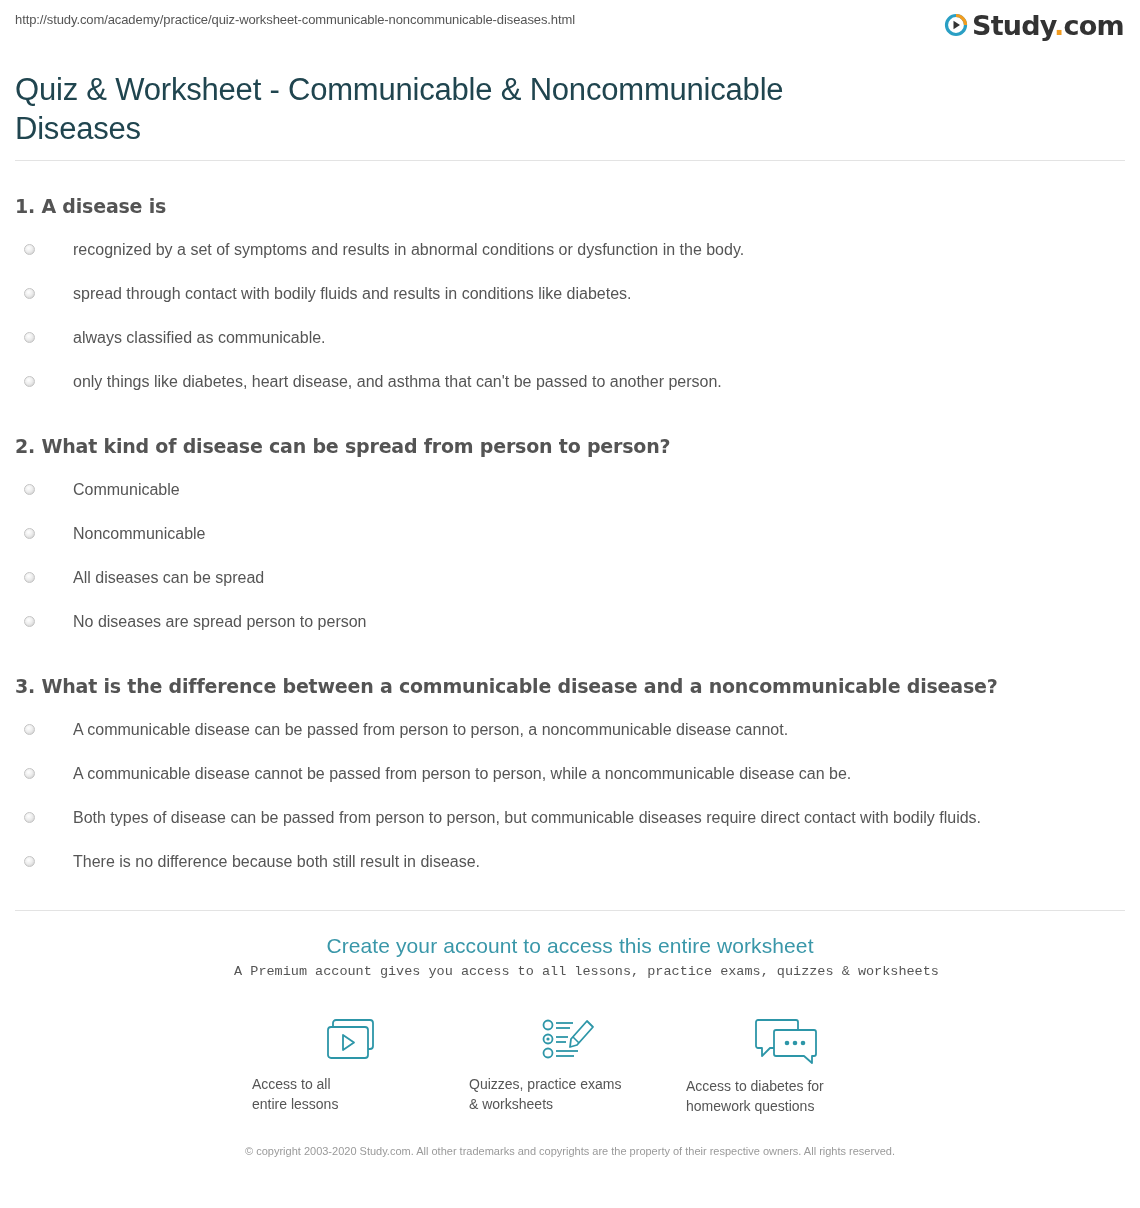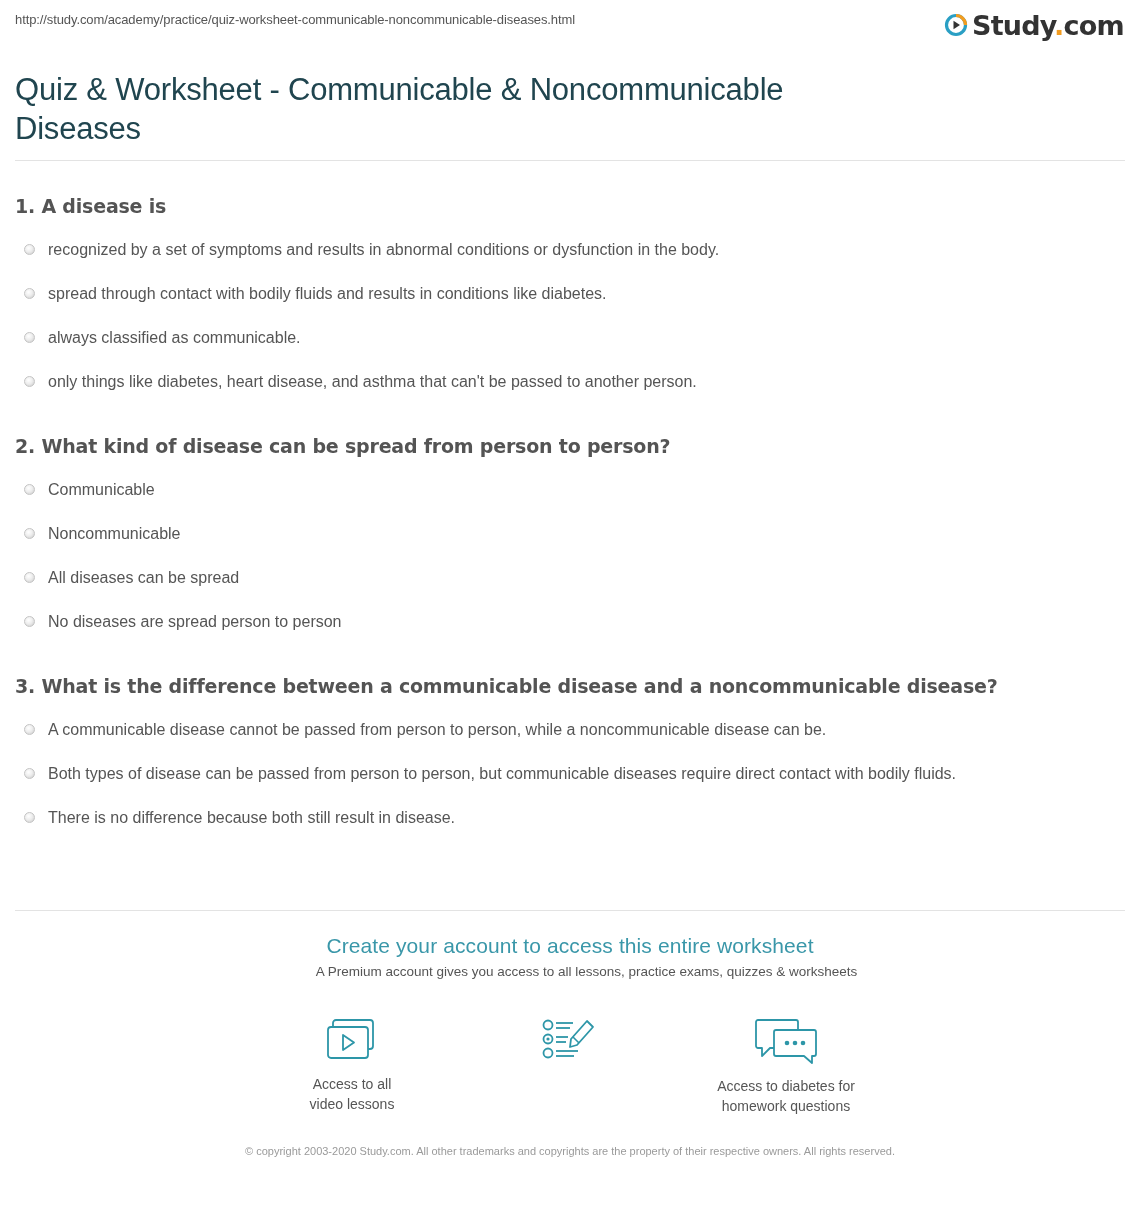--- a/index.html
+++ b/index.html
@@ -36,42 +36,43 @@
     .question { position: absolute; left: 15px; width: 1110px; }
     .q-title {
       font-family: "DejaVu Sans", sans-serif; font-size: 19px; font-weight: 600;
       color: #545454; letter-spacing: -0.2px; line-height: 24px;
     }
     .options { list-style: none; margin-top: 20px; }
     .option {
       display: flex; align-items: center; height: 44px; padding-left: 9px;
       font-family: "Liberation Sans", sans-serif; font-size: 16px; color: #555;
       cursor: pointer;
+      gap: 25px;
     }
     .option:first-child { margin-top: -10px; }
     .radio {
       width: 11px; height: 11px; border-radius: 50%;
       border: 1px solid #c4c4c4;
       background: radial-gradient(circle at 40% 35%, #ffffff 0%, #eeeeee 45%, #c9c9c9 100%);
       margin-right: 13px; flex: 0 0 auto; margin-top: -2px;
     }
 
     .cta-title {
       position: absolute; left: 0; width: 1140px; top: 934px; text-align: center;
       font-family: "Liberation Sans", sans-serif; font-size: 21px; font-weight: 400;
       color: #3a97a9; letter-spacing: 0.1px;
     }
     .cta-sub {
       position: absolute; left: 0; width: 1140px; top: 964px; text-align: center;
-      font-family: Liberation Sans, sans-serif; font-size: 13.5px; color: #555; padding-left: 33px;
+      font-family: Liberation Mono, monospace; font-size: 13.5px; color: #555; padding-left: 33px;
     }
 
     .features { position: absolute; top: 1018px; left: 0; width: 1140px; }
     .feature {
-      position: absolute; width: 200px; text-align: center; cursor: default;
+      position: absolute; width: 200px; text-align: left; cursor: default;
     }
     .feature svg { display: block; margin: 0 auto; }
     .feature-label {
       margin-top: 12px; font-family: "Liberation Sans", sans-serif;
       font-size: 14px; line-height: 20px; color: #555;
     }
 
     .copyright {
       position: absolute; left: 215px; width: 710px; top: 1143px; text-align: center;
       font-family: "Liberation Sans", sans-serif; font-size: 11px; line-height: 17px;
@@ -135,20 +136,24 @@
     <li class="option">
         <span class="radio"></span>
         <span>No diseases are spread person to person</span>
       </li>
   </ul>
 </div>
 
 <div class="question" style="top:674px;">
   <div class="q-title">3. What is the difference between a communicable disease and a noncommunicable disease?</div>
   <ul class="options">
+    <li class="option">
+        <span class="radio"></span>
+        <span>A communicable disease can be passed from person to person, a noncommunicable disease cannot.</span>
+      </li>
     <li class="option">
         <span class="radio"></span>
         <span>A communicable disease cannot be passed from person to person, while a noncommunicable disease can be.</span>
       </li>
     <li class="option">
         <span class="radio"></span>
         <span>Both types of disease can be passed from person to person, but communicable diseases require direct contact with bodily fluids.</span>
       </li>
     <li class="option">
         <span class="radio"></span>
@@ -164,39 +169,43 @@
 
 <div class="features">
   <div class="feature" style="left:252px;">
     <svg width="52" height="44" viewBox="0 0 52 44">
       <rect x="7" y="2" width="40" height="29" rx="3" fill="#fff" stroke="#2d96a8" stroke-width="1.8"></rect>
       <rect x="2" y="9" width="40" height="31" rx="3" fill="#fff" stroke="#2d96a8" stroke-width="1.8"></rect>
       <path d="M17 17 L28 24.5 L17 32 Z" fill="none" stroke="#2d96a8" stroke-width="1.8" stroke-linejoin="round"></path>
     </svg>
     <div class="feature-label">
       <div>Access to all</div>
-      <div>video lessons</div>
+      <div>entire lessons</div>
     </div>
   </div>
 
   <div class="feature" style="left:469px;">
     <svg width="58" height="44" viewBox="0 0 58 44">
       <circle cx="8" cy="7" r="4.5" fill="none" stroke="#2d96a8" stroke-width="1.8"></circle>
       <circle cx="8" cy="21" r="4.5" fill="none" stroke="#2d96a8" stroke-width="1.8"></circle>
       <circle cx="8" cy="21" r="1.6" fill="#2d96a8"></circle>
       <circle cx="8" cy="35" r="4.5" fill="none" stroke="#2d96a8" stroke-width="1.8"></circle>
       <line x1="16" y1="5" x2="33" y2="5" stroke="#2d96a8" stroke-width="1.8"></line>
       <line x1="16" y1="10" x2="30" y2="10" stroke="#2d96a8" stroke-width="1.8"></line>
       <line x1="16" y1="19" x2="28" y2="19" stroke="#2d96a8" stroke-width="1.8"></line>
       <line x1="16" y1="24" x2="26" y2="24" stroke="#2d96a8" stroke-width="1.8"></line>
       <line x1="16" y1="33" x2="38" y2="33" stroke="#2d96a8" stroke-width="1.8"></line>
       <line x1="16" y1="38" x2="34" y2="38" stroke="#2d96a8" stroke-width="1.8"></line>
       <path d="M47 3 L53 9 L37 27 L30 29 L31 21 Z" fill="none" stroke="#2d96a8" stroke-width="1.8" stroke-linejoin="round"></path>
       <line x1="33" y1="19" x2="39" y2="25" stroke="#2d96a8" stroke-width="1.6"></line>
     </svg>
+    <div class="feature-label">
+      <div>Quizzes, practice exams</div>
+      <div>&amp; worksheets</div>
+    </div>
   </div>
 
   <div class="feature" style="left:686px;">
     <svg width="64" height="46" viewBox="0 0 64 46">
       <path d="M4 2 H42 A2 2 0 0 1 44 4 V28 A2 2 0 0 1 42 30 H16 L8 38 V30 H4 A2 2 0 0 1 2 28 V4 A2 2 0 0 1 4 2 Z" fill="#fff" stroke="#2d96a8" stroke-width="1.8" stroke-linejoin="round"></path>
       <path d="M22 12 H60 A2 2 0 0 1 62 14 V36 A2 2 0 0 1 60 38 H58 V45 L50 38 H22 A2 2 0 0 1 20 36 V14 A2 2 0 0 1 22 12 Z" fill="#fff" stroke="#2d96a8" stroke-width="1.8" stroke-linejoin="round"></path>
       <circle cx="33" cy="25" r="2.3" fill="#2d96a8"></circle>
       <circle cx="41" cy="25" r="2.3" fill="#2d96a8"></circle>
       <circle cx="49" cy="25" r="2.3" fill="#2d96a8"></circle>
     </svg>

